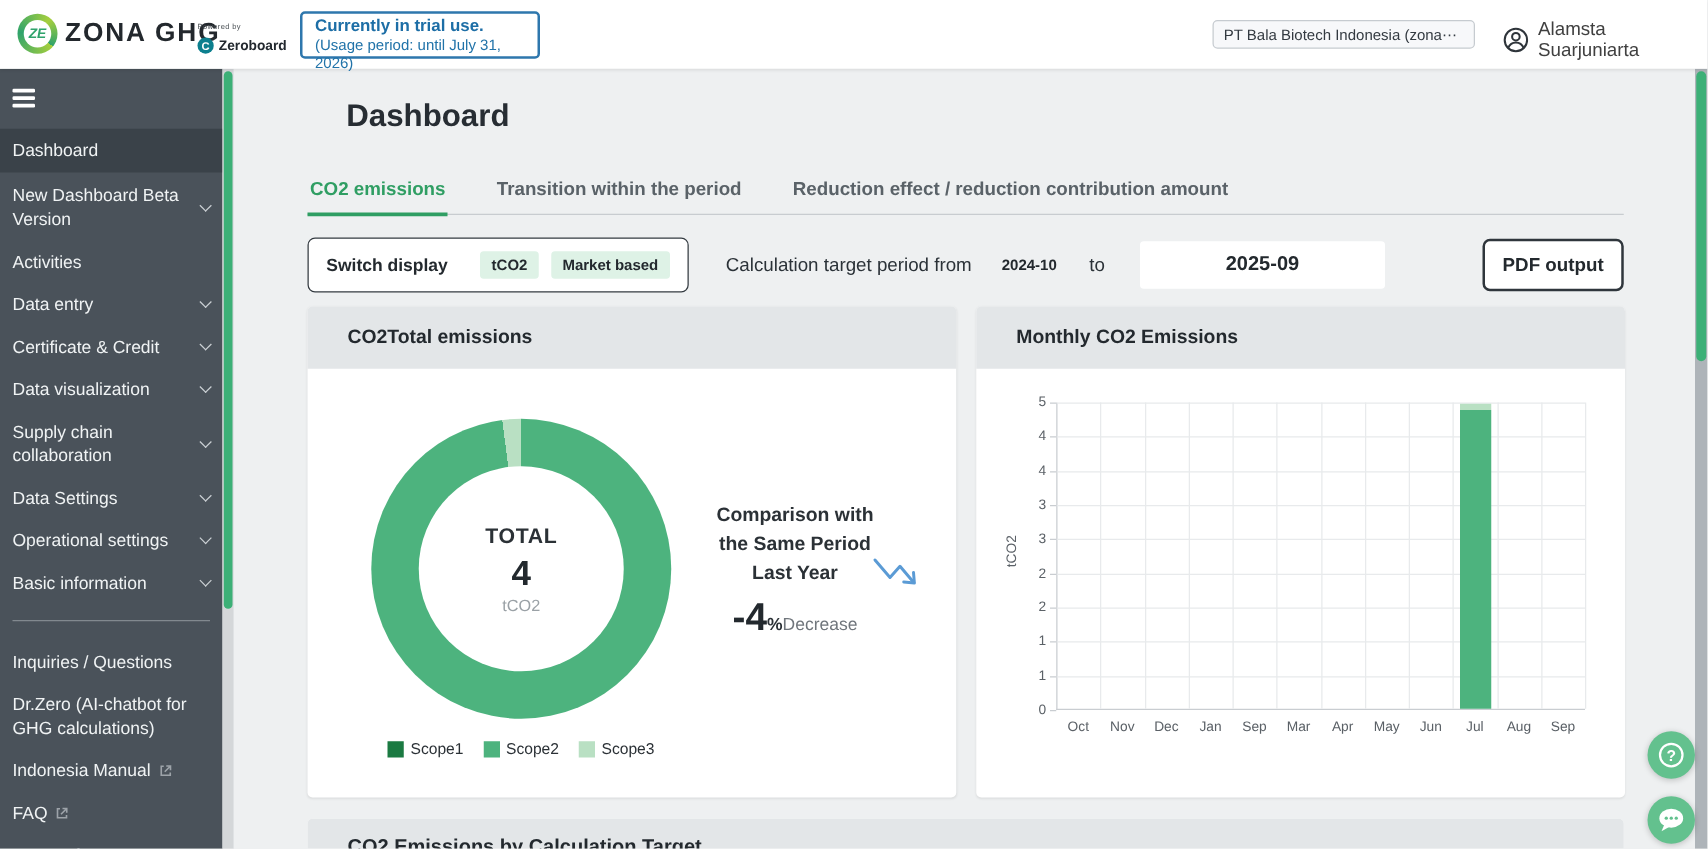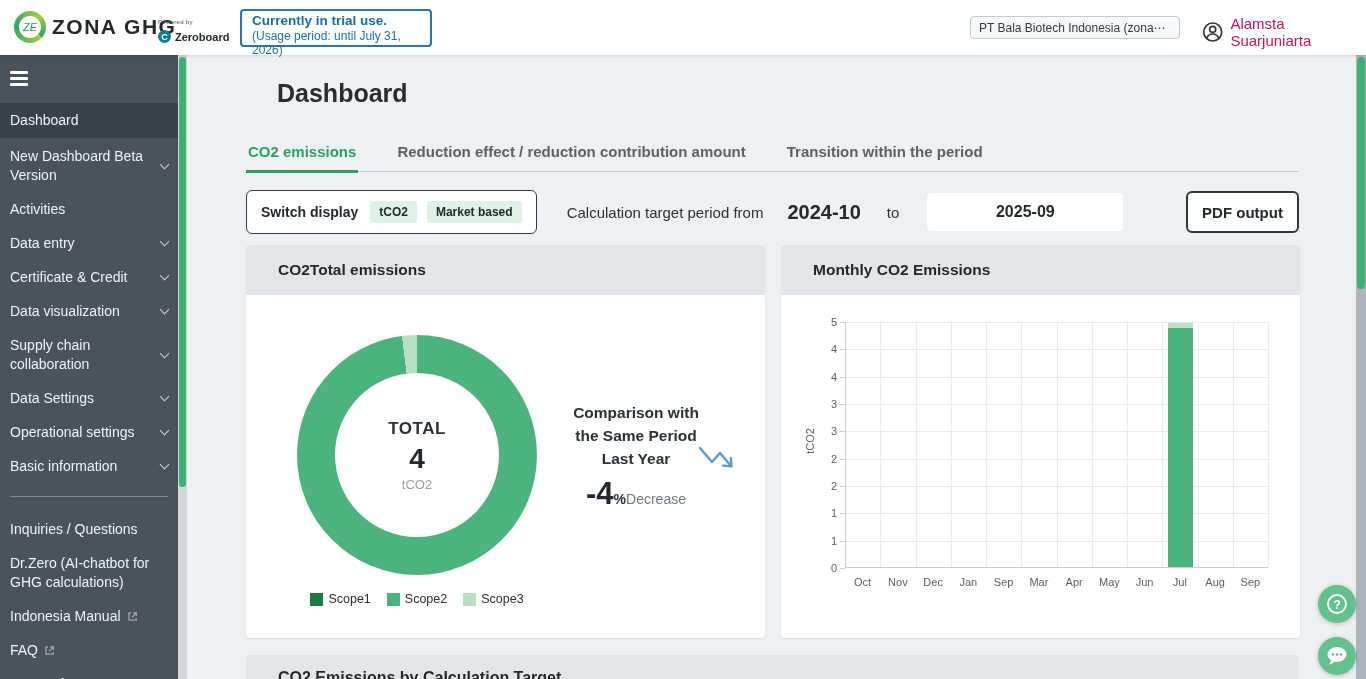--- a/index.html
+++ b/index.html
@@ -4,35 +4,35 @@
 <style>
   * { margin:0; padding:0; box-sizing:border-box; }
   html,body { width:1366px; height:679px; overflow:hidden; }
   body { font-family:"Liberation Sans", sans-serif; background:#eef0f1; position:relative; color:#23292e; }
 
   
   .topbar { position:absolute; left:0; top:0; width:1366px; height:55px; background:#ffffff; box-shadow:0 1px 3px rgba(0,0,0,.10); z-index:20; }
   .logo-mark { position:absolute; left:14px; top:11px; width:32px; height:32px; border-radius:50%;
     background:conic-gradient(from 130deg,#a6cf3d,#2fa36c 40%,#a6cf3d 75%,#2fa36c); display:flex; align-items:center; justify-content:center; }
   .logo-mark-inner { width:22px; height:22px; border-radius:50%; background:#fff; display:flex; align-items:center; justify-content:center;
-    font-size:11px; font-weight:normal; font-style:italic; color:#2fa36c; }
+    font-size:11px; font-weight:bold; font-style:italic; color:#2fa36c; }
   .logo-text { position:absolute; left:52px; top:15px; font-size:21px; font-weight:bold; letter-spacing:1.5px; color:#23282d; }
   .powered { position:absolute; left:158px; top:17px; line-height:10px; }
   .powered-by { font-size:6px; color:#4a5055; letter-spacing:.3px; }
   .zb-row { display:flex; align-items:center; gap:4px; margin-top:3px; }
   .zb-mark { width:13px; height:13px; border-radius:50%; background:#0c7f8e; color:#fff; font-size:9px; font-weight:bold;
     display:flex; align-items:center; justify-content:center; }
   .zb-name { font-size:11px; font-weight:bold; color:#22282e; }
   .trial-box { position:absolute; left:240px; top:9px; width:192px; height:38px; border:2px solid #2e77ad; border-radius:4px;
     padding:2px 10px; background:#fff; }
   .trial-title { font-size:13.5px; font-weight:bold; color:#1d6ea6; line-height:16px; }
   .trial-period { font-size:12px; color:#2173a9; line-height:14px; }
   .company-box { position:absolute; left:970px; top:16px; width:210px; height:23px; border:1px solid #c6cbd0; border-radius:4px;
     background:#f7f8fa; display:flex; align-items:center; padding:0 8px; font-size:12px; color:#333a41; white-space:nowrap; overflow:hidden; }
-  .user-box { position:absolute; left:1202px; top:15px; display:flex; align-items:center; gap:7px; font-size:15px; color:#be185d; }
+  .user-box { position:absolute; left:1202px; top:15px; display:flex; align-items:center; gap:7px; font-size:15px; color:#404040; }
 
   
   .sidebar { position:absolute; left:0; top:55px; width:178px; height:624px; background:#4a525a; overflow:hidden; }
   .hamburger { width:178px; height:48px; padding:16px 0 0 10px; cursor:pointer; }
   .hamburger span { display:block; width:18px; height:2.5px; background:#fff; border-radius:1px; margin-bottom:3.5px; }
   .nav-item { display:flex; align-items:center; padding:0 10px; margin-bottom:15px; color:#f0f3f4; font-size:14px; line-height:19px; cursor:pointer; }
   .nav-item .lbl { flex:1; }
   .nav-item.active { background:#3a4249; padding-top:8px; padding-bottom:8px; margin-bottom:9px; }
   .chev { width:7px; height:7px; border-right:1.8px solid #ccd1d5; border-bottom:1.8px solid #ccd1d5; transform:rotate(45deg);
     margin-left:6px; margin-top:-4px; flex:none; }
@@ -42,25 +42,25 @@
   .sidebar-thumb { position:absolute; left:1px; top:2px; width:7px; height:430px; border-radius:4px; background:#3cb077; }
 
   
   .main { position:absolute; left:187px; top:55px; width:1169px; height:624px; overflow:hidden; background:#eef0f1; }
   .page-title { position:absolute; left:90px; top:24px; font-size:25px; font-weight:bold; color:#272d33; }
   .tabs { position:absolute; left:59px; top:86px; width:1053px; display:flex; gap:37px; border-bottom:1px solid #c8ccd0; }
   .tab { font-size:15px; font-weight:bold; color:#5a6268; padding:2px 2px 10px 2px; border-bottom:3px solid transparent; margin-bottom:-2px; cursor:pointer; }
   .tab.active { color:#2f9e63; border-bottom-color:#2f9e63; }
 
   .controls { position:absolute; left:59px; top:134px; width:1053px; height:46px; display:flex; align-items:center; }
-  .switch-box { display:flex; align-items:center; gap:12px; height:44px; padding:0 14px; border:1px solid #343b41; border-radius:6px; background:#fff; }
+  .switch-box { display:flex; align-items:center; gap:26px; height:44px; padding:0 14px; border:1px solid #343b41; border-radius:6px; background:#fff; }
   .switch-label { font-size:14px; font-weight:bold; }
   .badge { background:#def2e6; border-radius:3px; padding:4px 9px; font-size:12px; font-weight:bold; color:#23292e; cursor:pointer; }
   .period-label { margin-left:30px; font-size:15px; color:#2b3238; }
-  .period-from { margin-left:24px; font-size:20px; font-weight:bold; }
+  .period-from { margin-left:24px; font-size:12px; font-weight:bold; }
   .period-to-word { margin-left:26px; font-size:15px; color:#2b3238; }
   .period-input { margin-left:28px; width:196px; height:38px; background:#fff; border:none; border-radius:3px; text-align:center;
     font-size:16px; font-weight:bold; color:#23292e; font-family:inherit; }
   .pdf-btn { margin-left:auto; width:113px; height:42px; border:2px solid #2f363c; border-radius:6px; background:#fff;
     font-size:15px; font-weight:bold; color:#23292e; font-family:inherit; cursor:pointer; }
 
   .cards-row { position:absolute; left:59px; top:190px; display:flex; gap:16px; }
   .card { width:519px; height:393px; background:#fff; border-radius:4px; box-shadow:0 1px 2px rgba(0,0,0,.08); }
   .card-header { height:50px; background:#e3e6e8; border-radius:4px 4px 0 0; display:flex; align-items:center; padding:0 32px;
     font-weight:bold; font-size:15.5px; color:#23292e; }
@@ -211,22 +211,22 @@
     </nav>
 </div>
 <div class="sidebar-scroll">
   <div class="sidebar-thumb"></div>
 </div>
 
 <div class="main">
   <div class="page-title">Dashboard</div>
   <div class="tabs">
       <span class="tab active">CO2 emissions</span>
+      <span class="tab">Transition within the period</span>
       <span class="tab">Reduction effect / reduction contribution amount</span>
-      <span class="tab">Transition within the period</span>
     </div>
 
   <div class="controls">
     <div class="switch-box">
       <span class="switch-label">Switch display</span>
       <span class="badges" style="display:flex;gap:10px;">
           <span class="badge">tCO2</span>
           <span class="badge">Market based</span>
         </span>
     </div>

